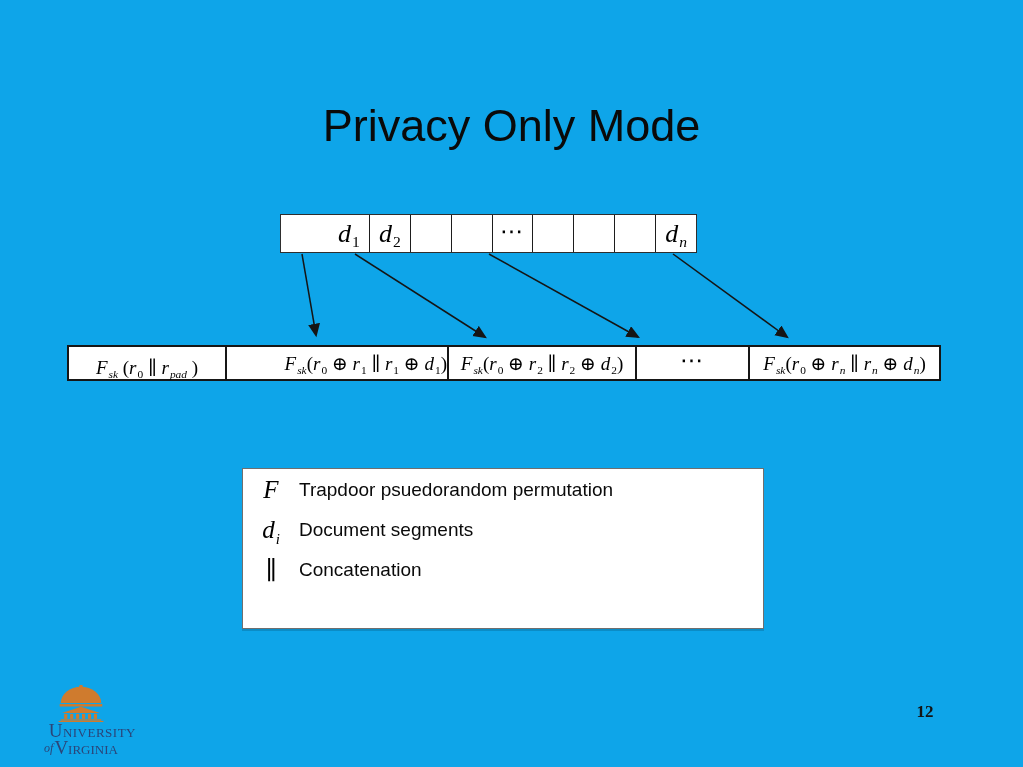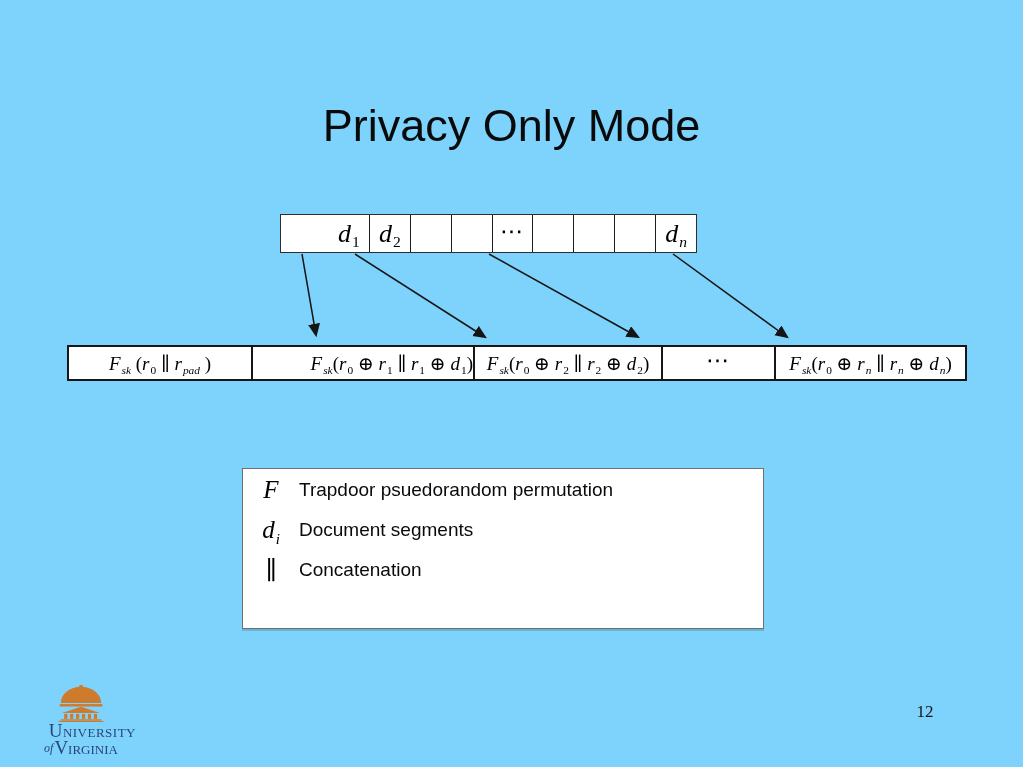--- a/index.html
+++ b/index.html
@@ -1,17 +1,17 @@
 <!DOCTYPE html>
 <html><head>
 <meta charset="utf-8">
 <style>
   html,body{margin:0;padding:0;background:#e8e8e8;}
   .slide{
-    position:relative;width:1023px;height:767px;background:#7dd3fc;
+    position:relative;width:1023px;height:767px;background:#0ea5e9;
     overflow:hidden;font-family:"Liberation Sans",sans-serif;color:#000;
   }
   
   .title{
     position:absolute;left:0;top:100px;width:1023px;text-align:center;
     font-size:45px;font-weight:400;letter-spacing:0px;color:#0a0a0a;
     font-family:"Liberation Sans",sans-serif;
   }
   
   .parts{white-space:pre;font-family:"Liberation Serif","DejaVu Serif",serif;}
@@ -36,21 +36,21 @@
   
   .botrow{
     position:absolute;left:67px;top:345px;height:36px;display:flex;
     border:2px solid #161616;box-sizing:border-box;background:#fff;
   }
   .botrow .cell{
     border-right:2px solid #161616;display:flex;align-items:center;
     justify-content:center;font-size:19px;box-sizing:border-box;
   }
   .botrow .cell:last-child{border-right:none;}
-  .botrow .c1{width:184px;}
+  .botrow .c1{width:158px;align-items:flex-end;}
   .botrow .c2{width:222px;justify-content:flex-end;}
   .botrow .c3{width:188px;text-align:right;}
   .botrow .c4{width:113px;}
   .botrow .c5{width:189px;}
   .botrow .dots{font-size:23px;letter-spacing:2px;padding-bottom:5px;}
   
   .legend{
     position:absolute;left:242px;top:468px;width:522px;height:161px;
     border:1px solid #6f6f6f;box-sizing:border-box;background:#fff;
     box-shadow:0 2px 0 rgba(0,0,0,0.15);padding-top:1px;
@@ -75,21 +75,21 @@
     display:block;font-family:"Liberation Serif","DejaVu Serif",serif;
     color:#2b4579;line-height:17px;font-size:19px;font-variant:small-caps;
   }
   .logo .of{
     font-style:italic;font-size:12px;font-variant:normal;
     position:relative;top:-2px;margin-right:1px;
   }
   
   .pagenum{
     position:absolute;left:905px;top:702px;width:40px;text-align:center;
-    font-family:"Liberation Serif","DejaVu Serif",serif;font-size:17px;color:#141414;
+    font-family:"Liberation Serif","DejaVu Serif",serif;font-size:17px;color:#141414;font-weight:bold;
   }
 </style>
 </head>
 <body>
 
 <div class="slide">
 
   <div class="title">Privacy Only Mode</div>
 
   <div class="toprow">

